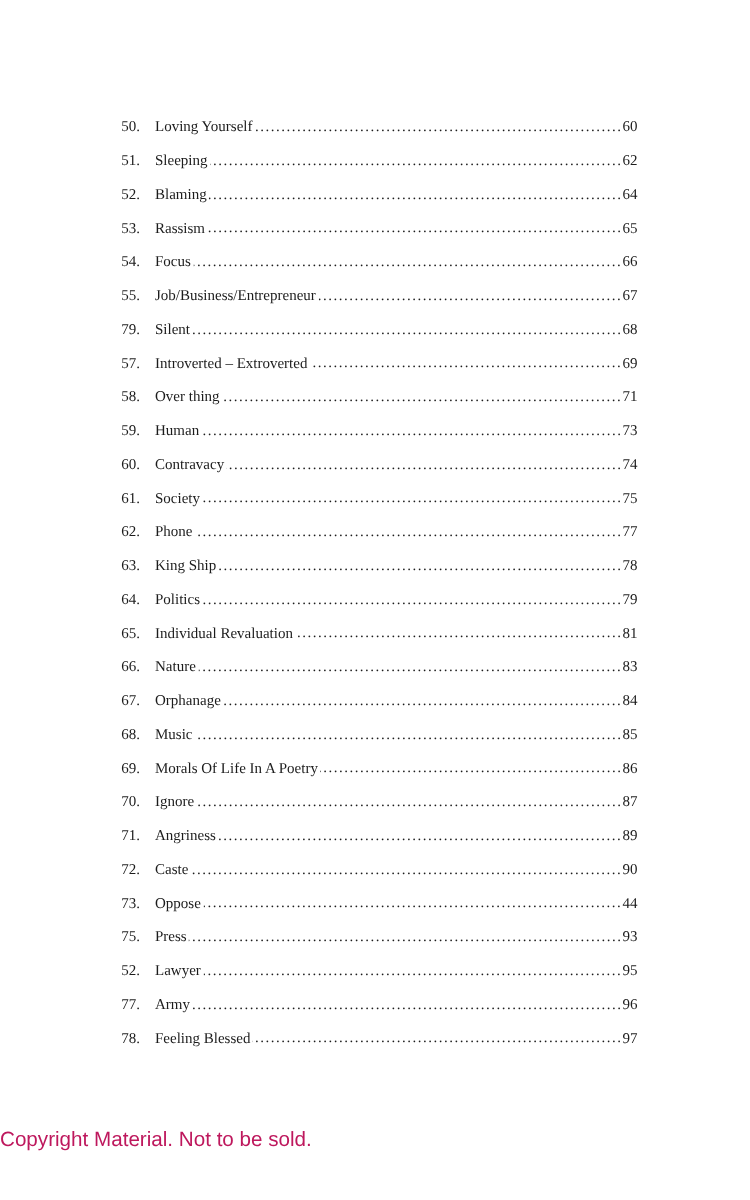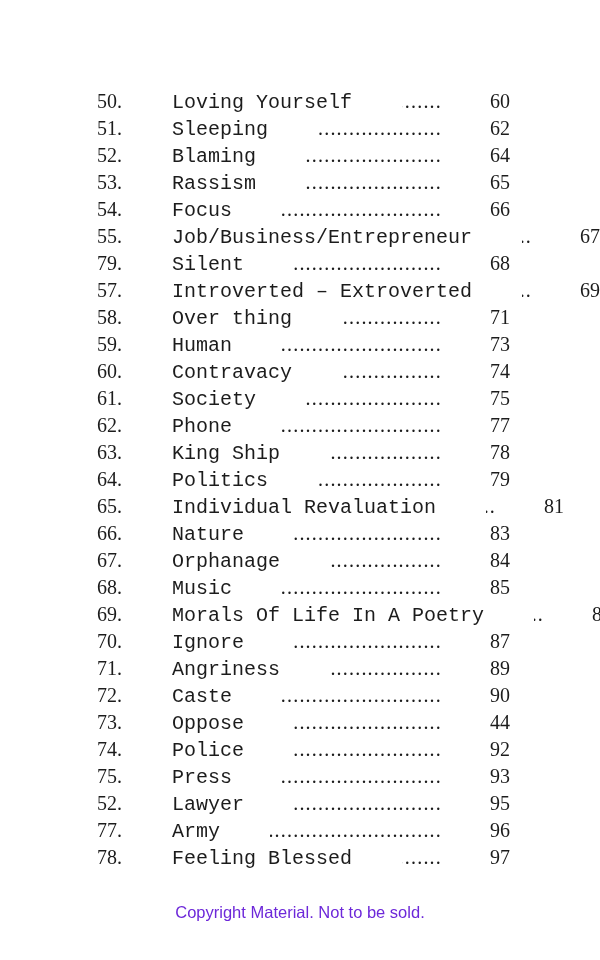--- a/index.html
+++ b/index.html
@@ -20,32 +20,30 @@
     position: absolute;
     left: 97px;
     right: 90px;
     top: 88px;
   }
   .row {
     display: flex;
     align-items: baseline;
     height: 27px;
     line-height: 27px;
-    font-size: 20px;
+    font-size: 12px;
     white-space: nowrap;
-    gap: 48px;
   }
   .num {
     flex: 0 0 auto;
     width: 27px;
   }
   .title {
     flex: 0 0 auto;
     padding-right: 2px;
-    font-family: Liberation Mono, monospace;
   }
   .leader {
     flex: 1 1 auto;
     overflow: hidden;
     direction: rtl;
     white-space: nowrap;
     min-width: 10px;
   }
   .leader::after {
     content: "..................................................................................................................................";
@@ -53,24 +51,23 @@
   }
   .pg {
     flex: 0 0 auto;
     text-align: right;
   }
   .footer {
     position: absolute;
     left: 0;
     right: 0;
     top: 903px;
-    text-align: center;
     font-family: "Liberation Sans", sans-serif;
     font-size: 16.5px;
-    color: #6d28d9;
+    color: #be185d;
   }
 </style>
 </head>
 <body>
 
 <div class="page">
   <div class="toc">
       <div class="row">
     <span class="num">50.</span>
     <span class="title">Loving Yourself</span>
@@ -209,26 +206,20 @@
     <span class="leader"></span>
     <span class="pg">90</span>
   </div>
       <div class="row">
     <span class="num">73.</span>
     <span class="title">Oppose</span>
     <span class="leader"></span>
     <span class="pg">44</span>
   </div>
       <div class="row">
-    <span class="num">74.</span>
-    <span class="title">Police</span>
-    <span class="leader"></span>
-    <span class="pg">92</span>
-  </div>
-      <div class="row">
     <span class="num">75.</span>
     <span class="title">Press</span>
     <span class="leader"></span>
     <span class="pg">93</span>
   </div>
       <div class="row">
     <span class="num">52.</span>
     <span class="title">Lawyer</span>
     <span class="leader"></span>
     <span class="pg">95</span>

